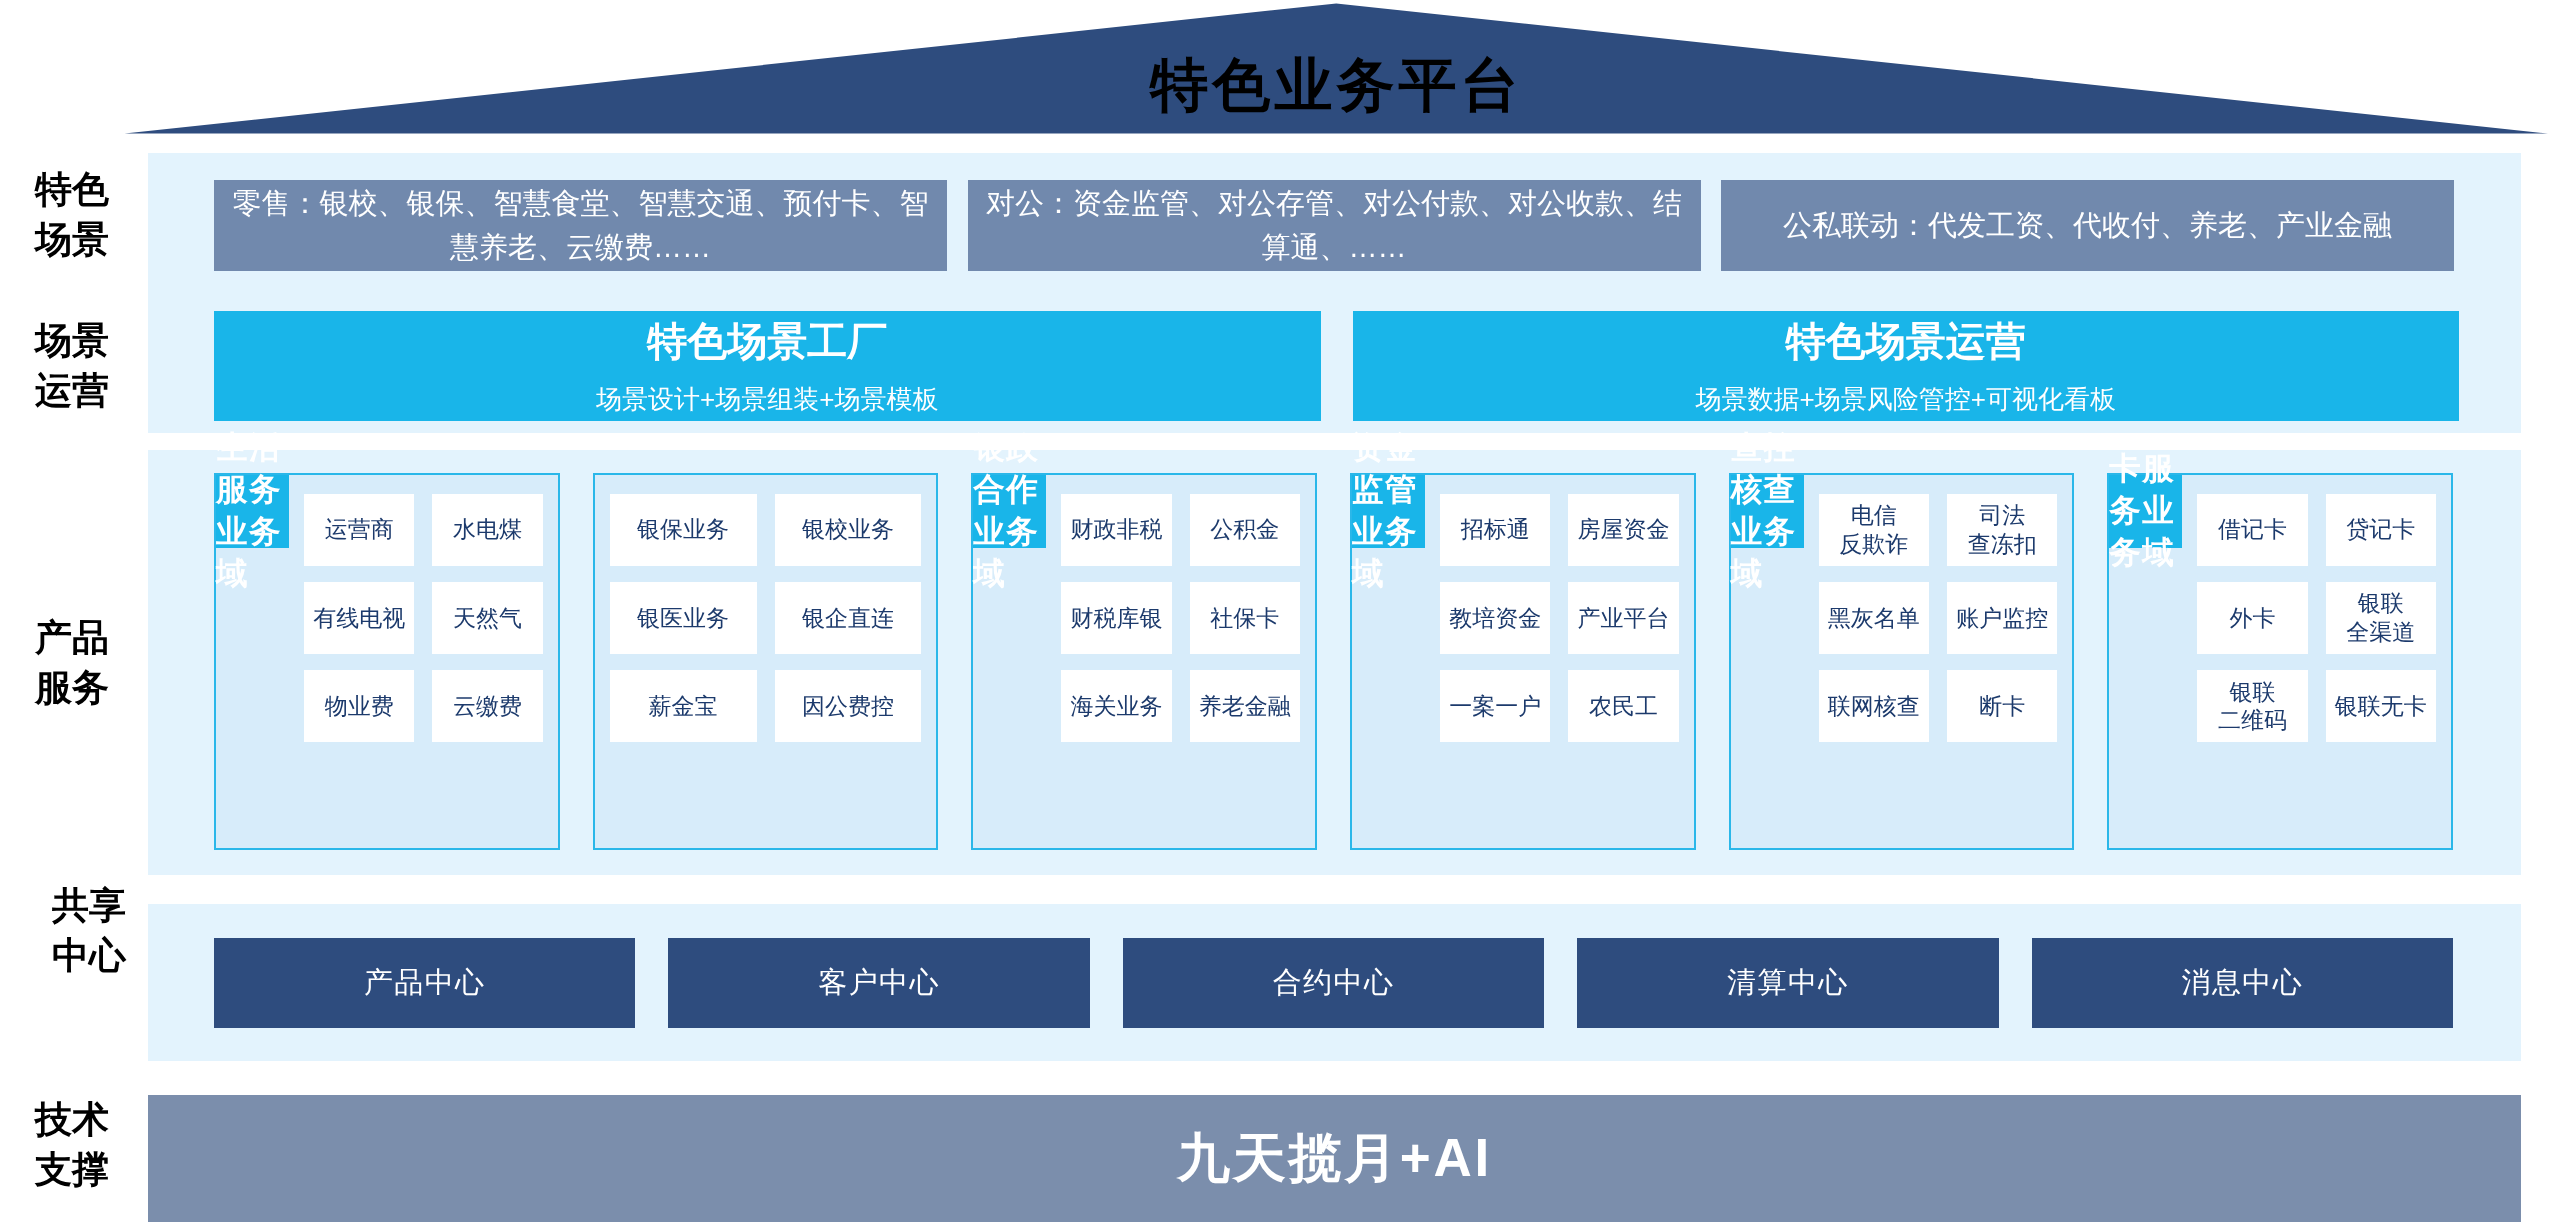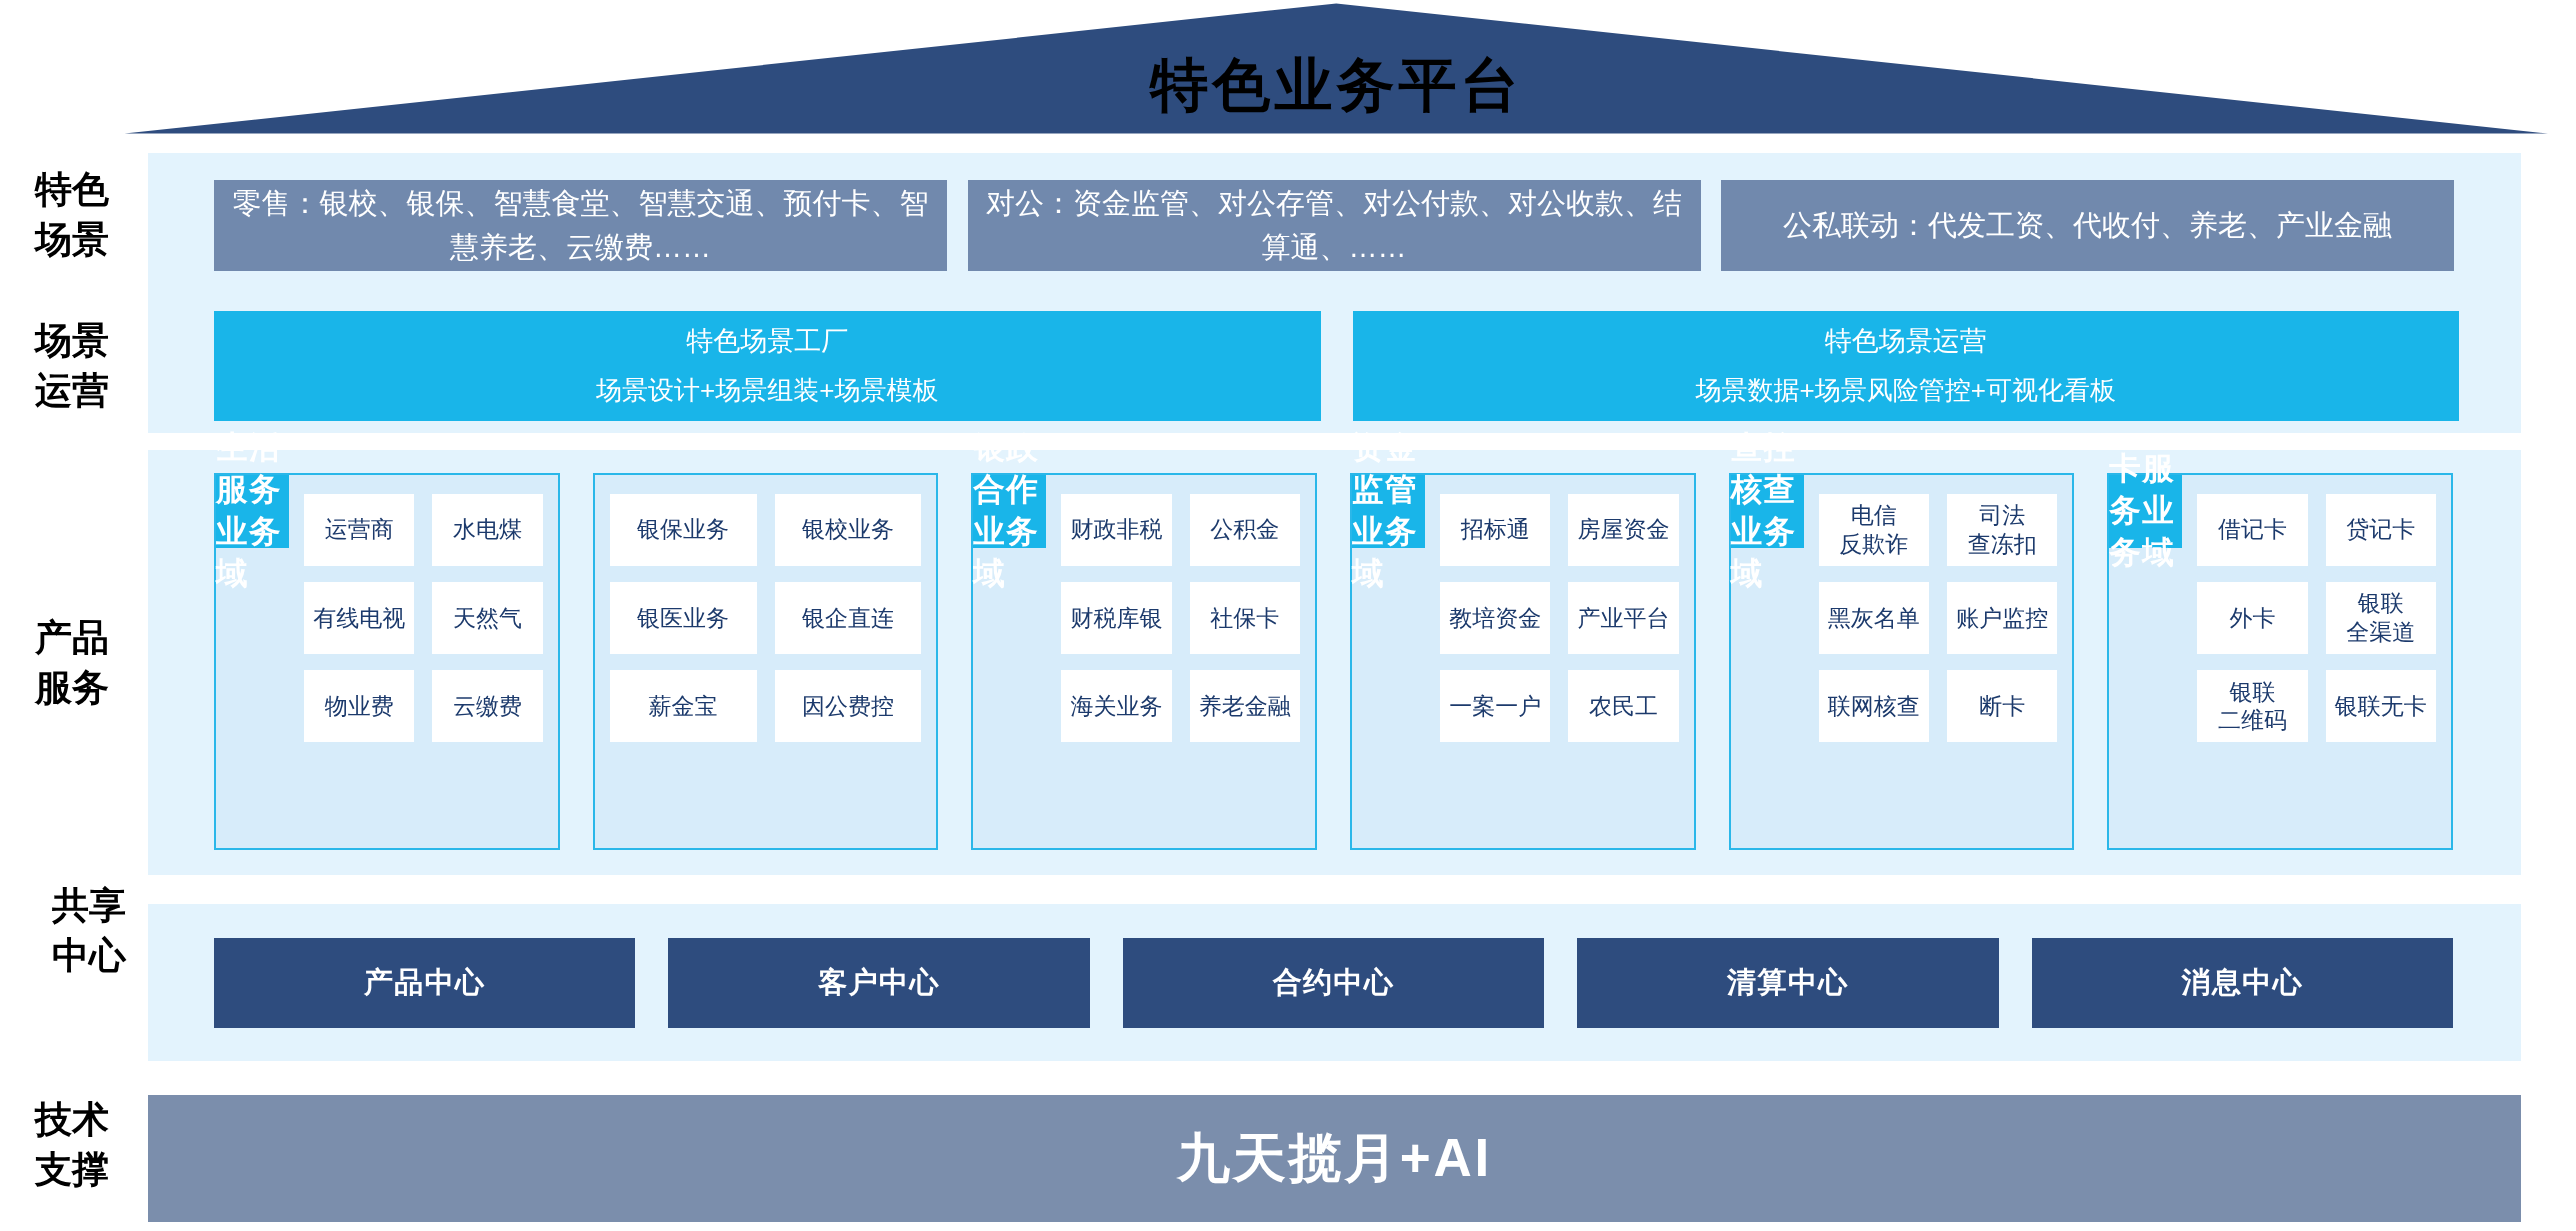--- a/index.html
+++ b/index.html
@@ -18,28 +18,28 @@
   .side-label.l2{top:298px;height:135px;}
   .side-label.l3{top:450px;height:425px;}
   .side-label.l4{top:852px;height:157px;padding-left:17px;}
   .side-label.l5{top:1095px;height:99px;}
 
   
   .band{position:absolute;left:148px;width:2373px;background:#E3F3FD;box-sizing:border-box;}
   .band.scene{top:153px;height:145px;display:flex;align-items:center;gap:20.5px;padding:0 67px 0 66px;}
   .band.ops{top:298px;height:135px;display:flex;align-items:center;gap:32px;padding:0 62px 0 66px;}
   .band.products{top:450px;height:425px;display:flex;align-items:flex-start;gap:33px;padding:22.6px 68px 0 66px;}
-  .band.centers{top:904px;height:157px;display:flex;align-items:center;gap:33px;padding:0 68px 0 66px;font-weight:bold;}
+  .band.centers{top:904px;height:157px;display:flex;align-items:center;gap:33px;padding:0 68px 0 66px;}
 
   .scene-box{flex:1;height:91px;background:#7189AD;color:#fff;font-size:29px;line-height:1.5;
         display:flex;align-items:center;justify-content:center;text-align:center;padding:0 13.7px;box-sizing:border-box;}
 
   .op-box{flex:1;height:110px;background:#19B5E9;color:#fff;display:flex;flex-direction:column;
         align-items:center;justify-content:center;gap:13.7px;}
-  .op-title{font-size:27px;font-weight:normal;}
+  .op-title{font-size:40px;font-weight:bold;}
   .op-sub{font-size:26px;}
 
   .p-col{flex:1;height:377px;background:#D7ECFA;border:2.1px solid #2AB7E9;box-sizing:border-box;
         display:flex;flex-direction:row;}
   .p-col-header{height:73px;flex:0 0 73px;background:#19B5E9;color:#fff;font-size:31.5px;font-weight:bold;
         display:flex;align-items:center;justify-content:center;letter-spacing:1.4px;}
   .p-col-body{flex:1;display:grid;grid-template-columns:1fr 1fr;grid-auto-rows:72px;
         gap:16.4px 18px;padding:19px 15px 27px 15px;}
   .p-cell{background:#ffffff;color:#1C3A6C;font-size:23px;line-height:1.25;display:flex;align-items:center;
         justify-content:center;text-align:center;white-space:pre-line;}

